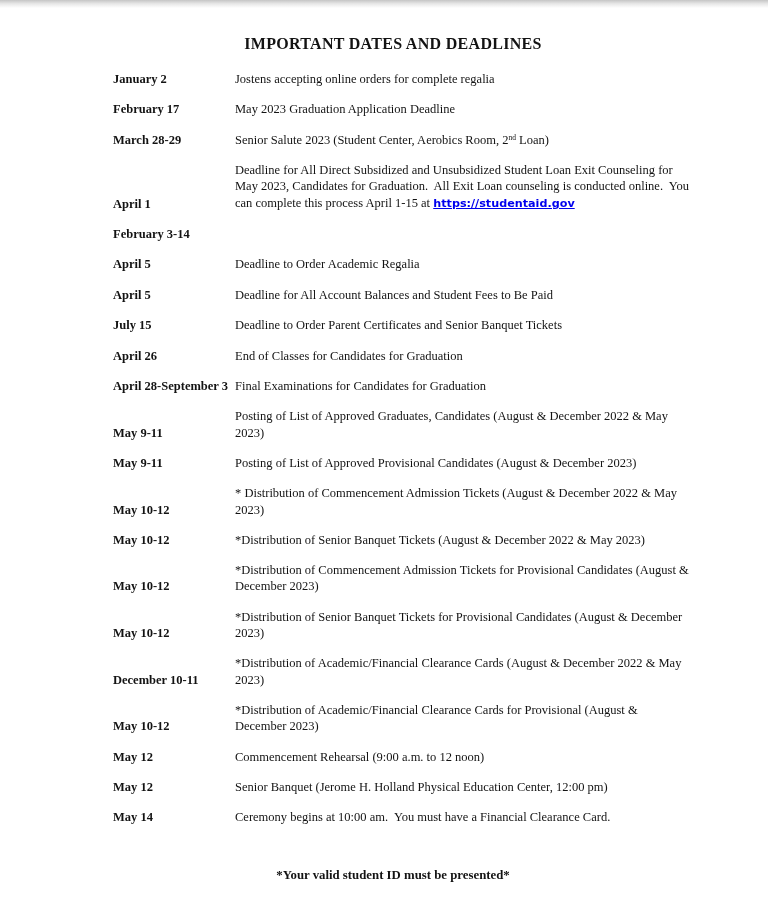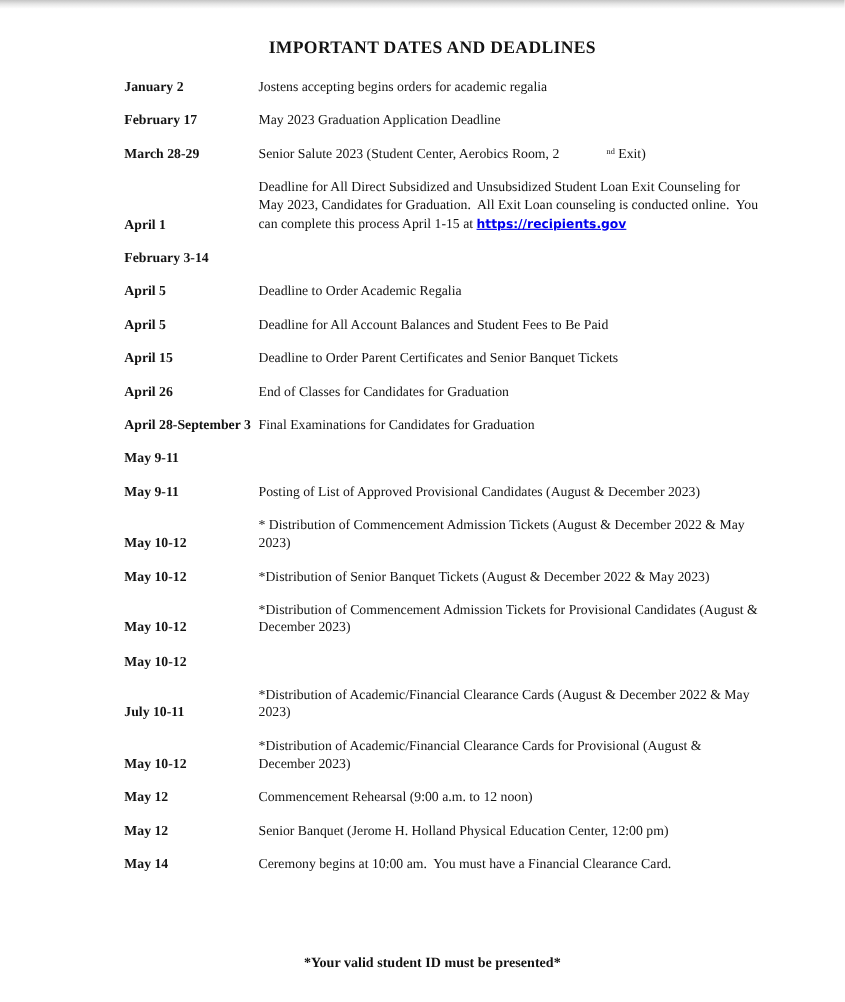--- a/index.html
+++ b/index.html
@@ -59,21 +59,20 @@
     font-family: "DejaVu Sans", sans-serif;
     font-weight: bold;
     font-size: 11.2px;
     text-decoration: underline;
     cursor: pointer;
   }
   .desc sup {
     font-size: 7.5px;
     line-height: 0;
     vertical-align: 4px;
-    padding-left: 43px;
   }
   .footer-note {
     position: absolute;
     top: 868px;
     left: 0;
     width: 786px;
     text-align: center;
     font-weight: bold;
     font-size: 12.8px;
   }
@@ -82,81 +81,83 @@
 <body style="color: rgb(19, 19, 19);">
 
 <div class="page">
   <div class="top-shadow"></div>
 
   <h1 class="doc-title" style="margin:0;">IMPORTANT DATES AND DEADLINES</h1>
 
   <div class="schedule">
       <div class="row">
         <div class="date">January 2</div>
-        <div class="desc"><span>Jostens accepting begins orders for academic regalia</span></div>
+        <div class="desc"><span>Jostens accepting online orders for complete regalia</span></div>
       </div>
       <div class="row">
         <div class="date">February 17</div>
         <div class="desc"><span>May 2023 Graduation Application Deadline</span></div>
       </div>
       <div class="row">
         <div class="date">March 28-29</div>
-        <div class="desc"><span>Senior Salute 2023 (Student Center, Aerobics Room, 2</span><sup>nd</sup><span> Exit)</span></div>
+        <div class="desc"><span>Senior Salute 2023 (Student Center, Aerobics Room, 2</span><sup>nd</sup><span> Loan)</span></div>
       </div>
       <div class="row">
         <div class="date">April 1</div>
-        <div class="desc"><span>Deadline for All Direct Subsidized and Unsubsidized Student Loan Exit Counseling for May 2023, Candidates for Graduation.&nbsp; All Exit Loan counseling is conducted online.&nbsp; You can complete this process April 1-15 at </span><a class="link" href="#" style="color: rgb(0, 0, 238);">https://recipients.gov</a></div>
+        <div class="desc"><span>Deadline for All Direct Subsidized and Unsubsidized Student Loan Exit Counseling for May 2023, Candidates for Graduation.&nbsp; All Exit Loan counseling is conducted online.&nbsp; You can complete this process April 1-15 at </span><a class="link" href="#" style="color: rgb(0, 0, 238);">https://studentaid.gov</a></div>
       </div>
       <div class="row">
         <div class="date">February 3-14</div>
       </div>
       <div class="row">
         <div class="date">April 5</div>
         <div class="desc"><span>Deadline to Order Academic Regalia</span></div>
       </div>
       <div class="row">
         <div class="date">April 5</div>
         <div class="desc"><span>Deadline for All Account Balances and Student Fees to Be Paid</span></div>
       </div>
       <div class="row">
-        <div class="date">April 15</div>
+        <div class="date">July 15</div>
         <div class="desc"><span>Deadline to Order Parent Certificates and Senior Banquet Tickets</span></div>
       </div>
       <div class="row">
         <div class="date">April 26</div>
         <div class="desc"><span>End of Classes for Candidates for Graduation</span></div>
       </div>
       <div class="row">
         <div class="date">April 28-September 3</div>
         <div class="desc"><span>Final Examinations for Candidates for Graduation</span></div>
       </div>
       <div class="row">
         <div class="date">May 9-11</div>
+        <div class="desc"><span>Posting of List of Approved Graduates, Candidates (August &amp; December 2022 &amp; May 2023)</span></div>
       </div>
       <div class="row">
         <div class="date">May 9-11</div>
         <div class="desc"><span>Posting of List of Approved Provisional Candidates (August &amp; December 2023)</span></div>
       </div>
       <div class="row">
         <div class="date">May 10-12</div>
         <div class="desc"><span>* Distribution of Commencement Admission Tickets (August &amp; December 2022 &amp; May 2023)</span></div>
       </div>
       <div class="row">
         <div class="date">May 10-12</div>
         <div class="desc"><span>*Distribution of Senior Banquet Tickets (August &amp; December 2022 &amp; May 2023)</span></div>
       </div>
       <div class="row">
         <div class="date">May 10-12</div>
         <div class="desc"><span>*Distribution of Commencement Admission Tickets for Provisional Candidates (August &amp; December 2023)</span></div>
       </div>
       <div class="row">
         <div class="date">May 10-12</div>
+        <div class="desc"><span>*Distribution of Senior Banquet Tickets for Provisional Candidates (August &amp; December 2023)</span></div>
       </div>
       <div class="row">
-        <div class="date">July 10-11</div>
+        <div class="date">December 10-11</div>
         <div class="desc"><span>*Distribution of Academic/Financial Clearance Cards (August &amp; December 2022 &amp; May 2023)</span></div>
       </div>
       <div class="row">
         <div class="date">May 10-12</div>
         <div class="desc"><span>*Distribution of Academic/Financial Clearance Cards for Provisional (August &amp; December 2023)</span></div>
       </div>
       <div class="row">
         <div class="date">May 12</div>
         <div class="desc"><span>Commencement Rehearsal (9:00 a.m. to 12 noon)</span></div>
       </div>

